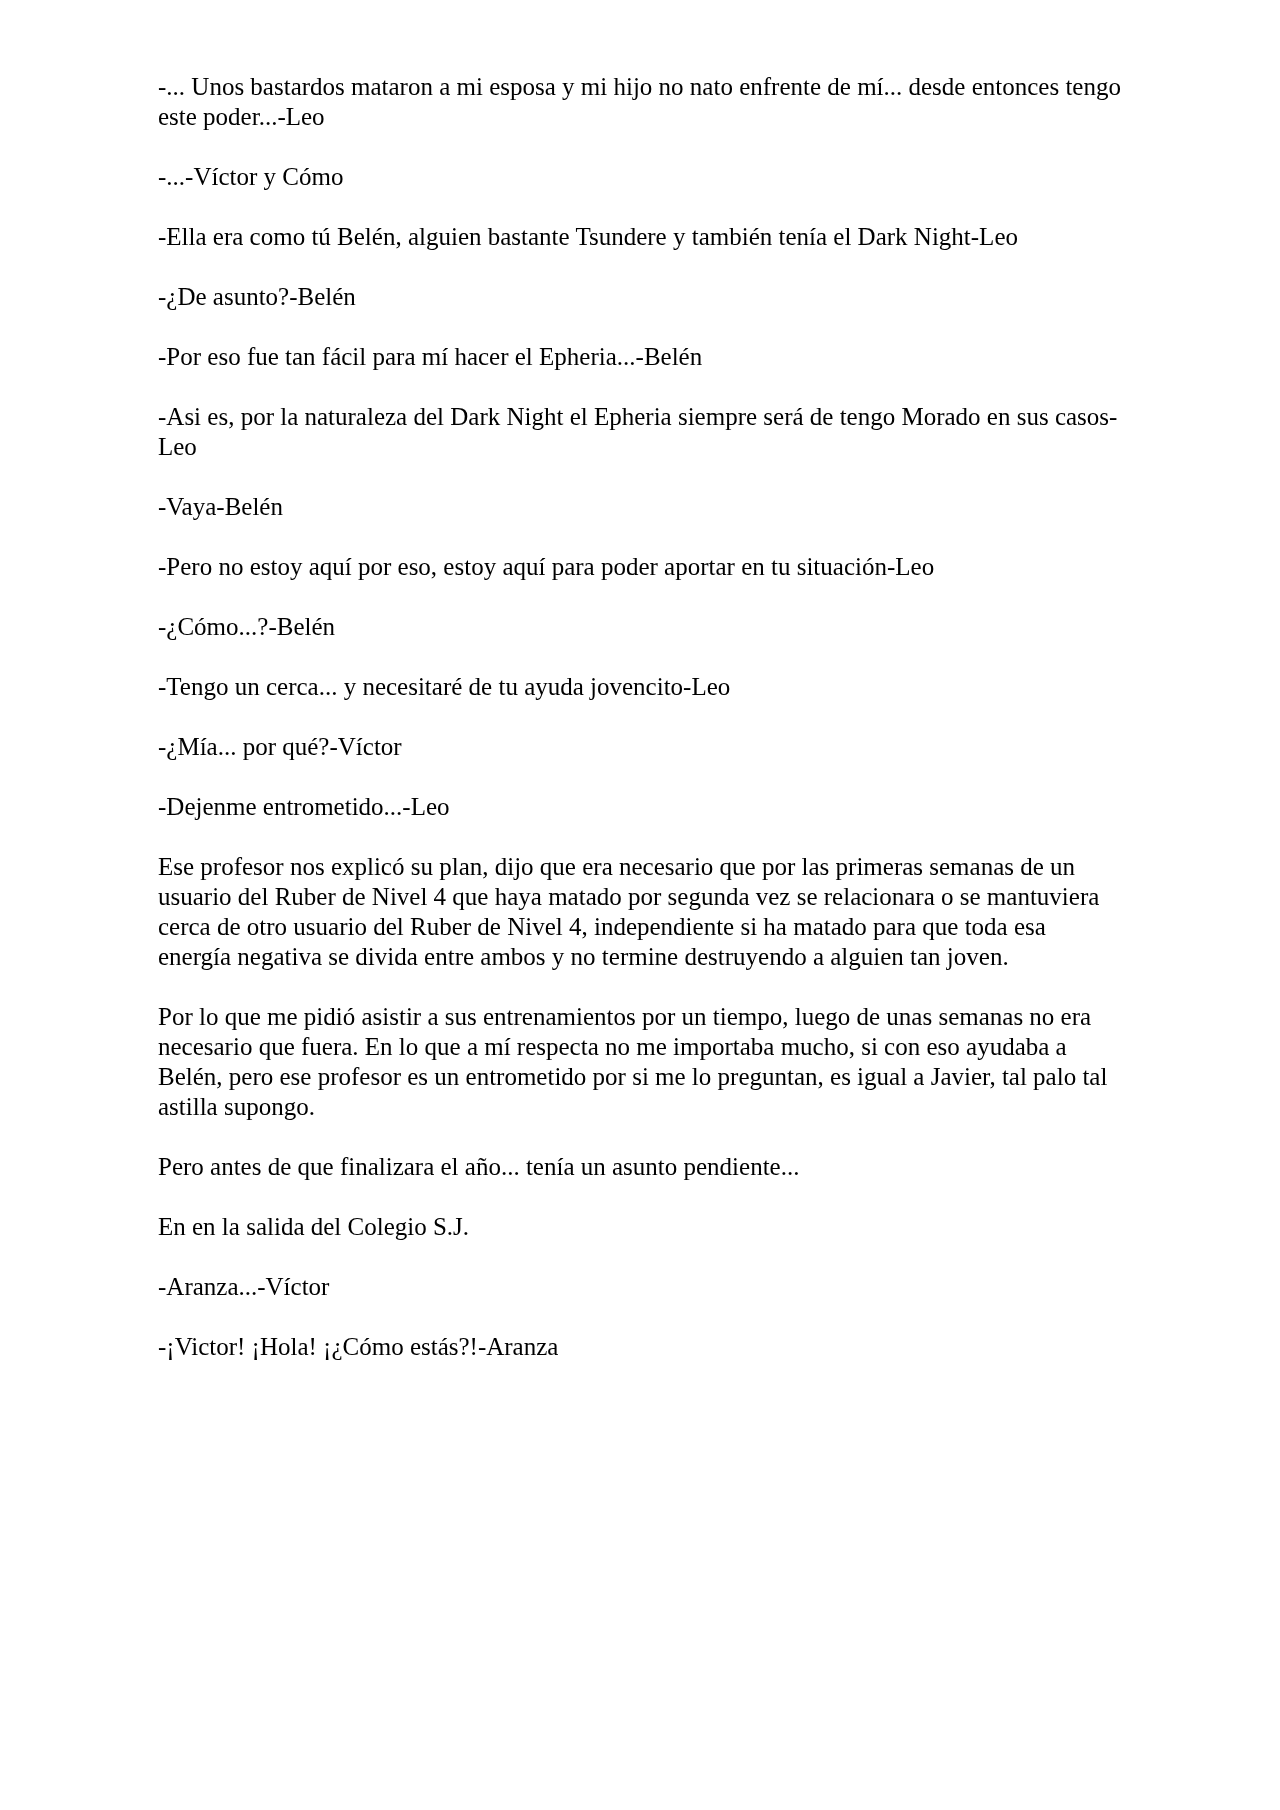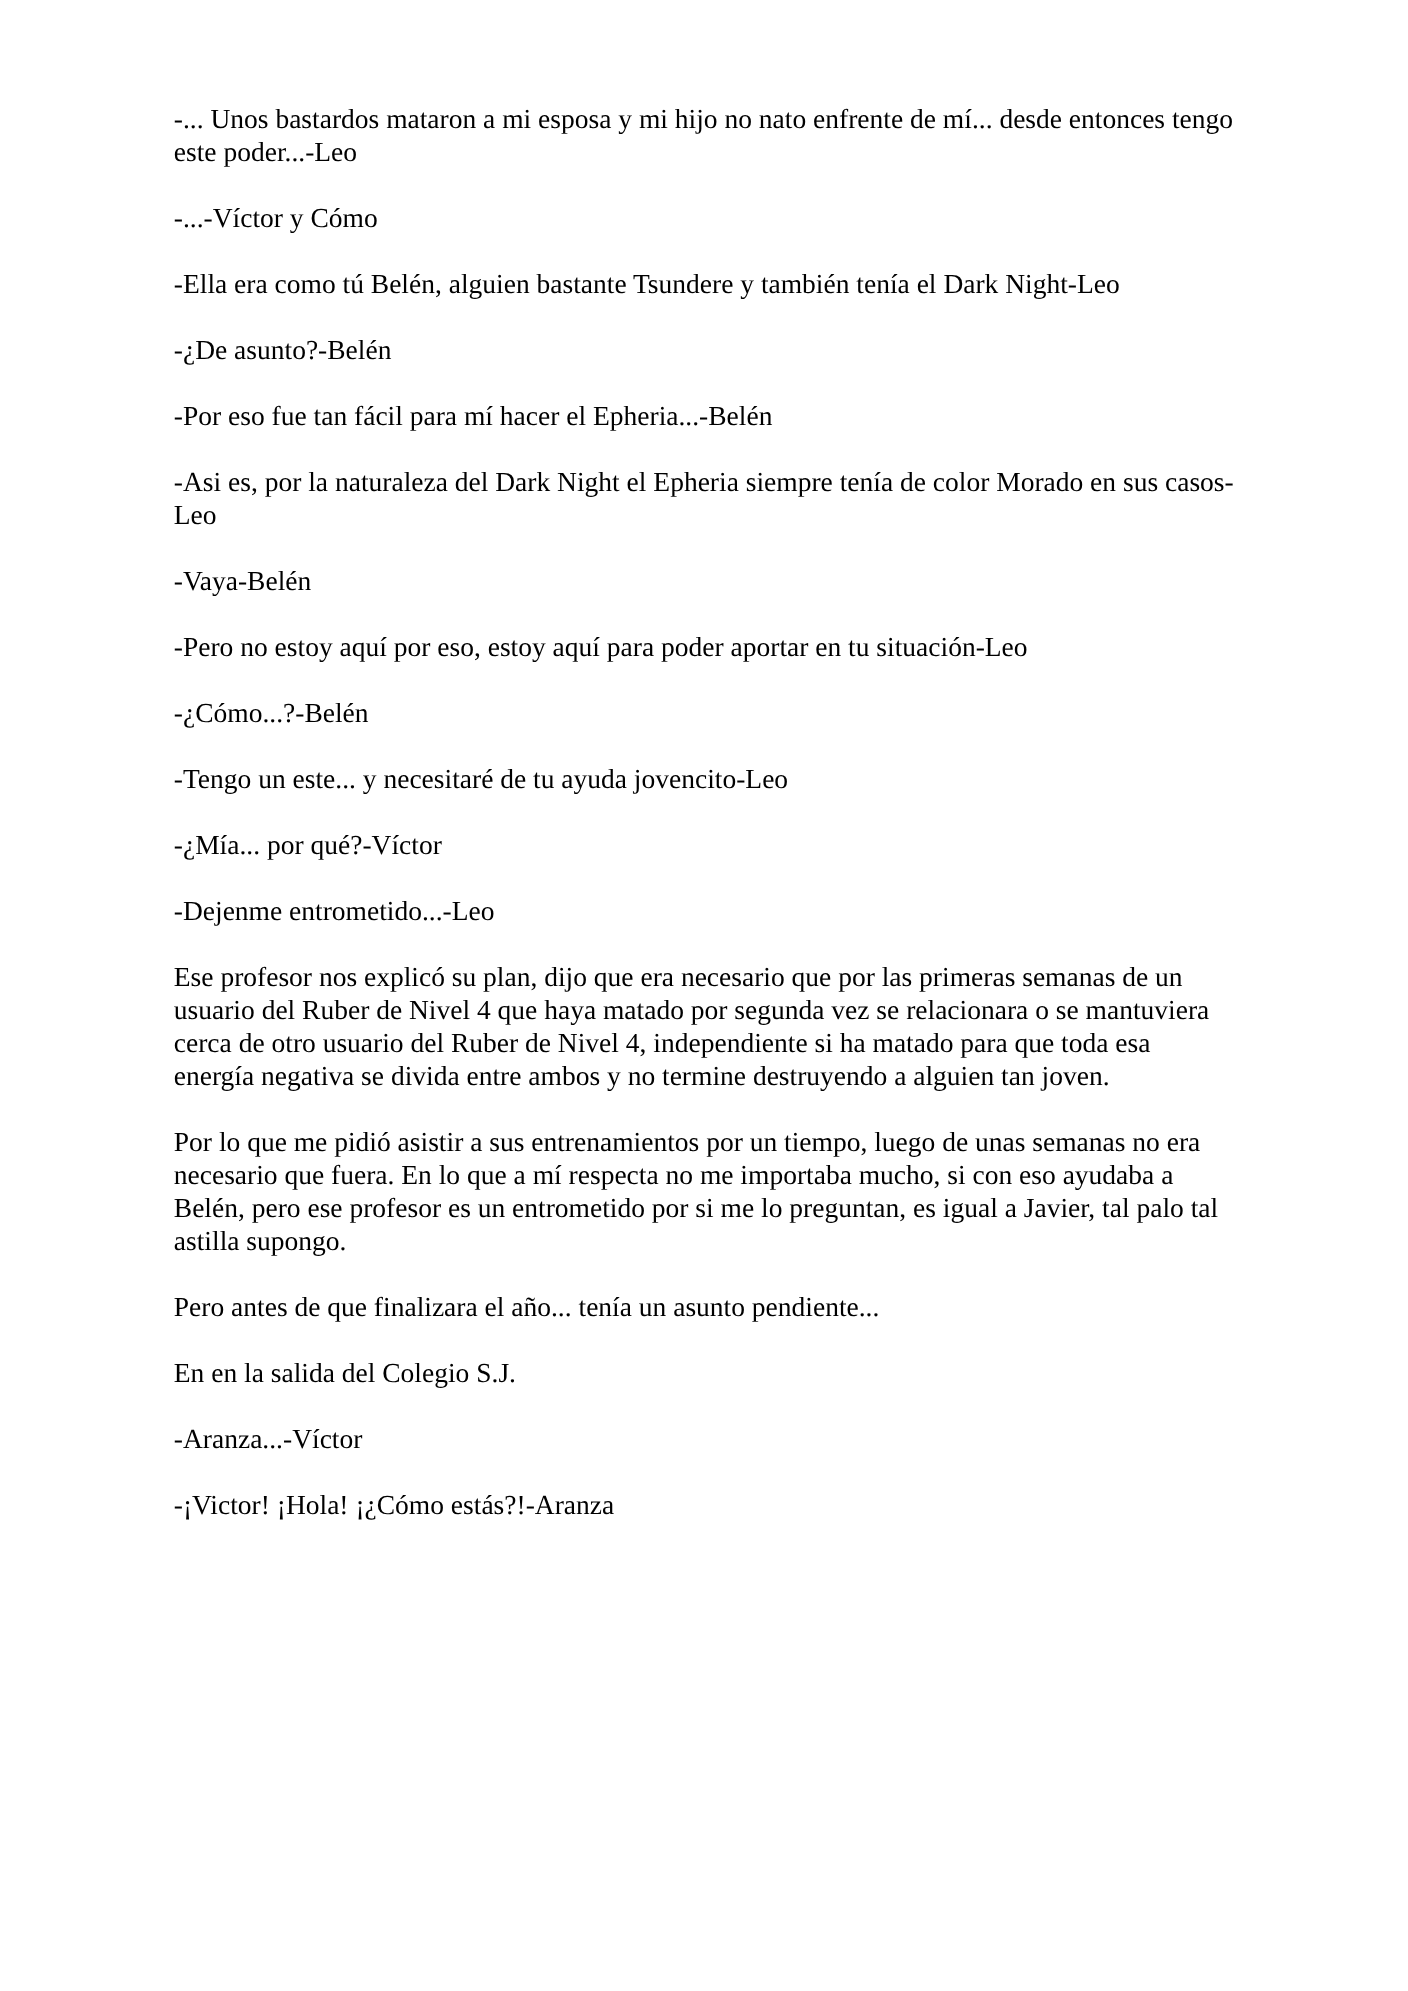--- a/index.html
+++ b/index.html
@@ -9,21 +9,21 @@
   }
   body {
     width: 1280px;
     height: 1810px;
     overflow: hidden;
   }
   .page {
     box-sizing: border-box;
     width: 1280px;
     height: 1810px;
-    padding: 94px 155px 0 158px;
+    padding: 72px 155px 0 158px;
     background: #ffffff;
     color: #000000;
     font-family: "Liberation Serif", "DejaVu Serif", serif;
     font-size: 25px;
     line-height: 30px;
     text-align: left;
   }
   .para {
     margin: 0 0 30px 0;
     max-width: 967px;
@@ -32,25 +32,25 @@
 </style>
 </head>
 <body>
 
 <div class="page">
   <p class="para">-... Unos bastardos mataron a mi esposa y mi hijo no nato enfrente de mí... desde entonces tengo este poder...-Leo</p>
   <p class="para">-...-Víctor y Cómo</p>
   <p class="para">-Ella era como tú Belén, alguien bastante Tsundere y también tenía el Dark Night-Leo</p>
   <p class="para">-¿De asunto?-Belén</p>
   <p class="para">-Por eso fue tan fácil para mí hacer el Epheria...-Belén</p>
-  <p class="para">-Asi es, por la naturaleza del Dark Night el Epheria siempre tenía de color Morado en sus casos-Leo</p>
+  <p class="para">-Asi es, por la naturaleza del Dark Night el Epheria siempre será de tengo Morado en sus casos-Leo</p>
   <p class="para">-Vaya-Belén</p>
   <p class="para">-Pero no estoy aquí por eso, estoy aquí para poder aportar en tu situación-Leo</p>
   <p class="para">-¿Cómo...?-Belén</p>
-  <p class="para">-Tengo un este... y necesitaré de tu ayuda jovencito-Leo</p>
+  <p class="para">-Tengo un cerca... y necesitaré de tu ayuda jovencito-Leo</p>
   <p class="para">-¿Mía... por qué?-Víctor</p>
   <p class="para">-Dejenme entrometido...-Leo</p>
   <p class="para">Ese profesor nos explicó su plan, dijo que era necesario que por las primeras semanas de un usuario del Ruber de Nivel 4 que haya matado por segunda vez se relacionara o se mantuviera cerca de otro usuario del Ruber de Nivel 4, independiente si ha matado para que toda esa energía negativa se divida entre ambos y no termine destruyendo a alguien tan joven.</p>
   <p class="para">Por lo que me pidió asistir a sus entrenamientos por un tiempo, luego de unas semanas no era necesario que fuera. En lo que a mí respecta no me importaba mucho, si con eso ayudaba a Belén, pero ese profesor es un entrometido por si me lo preguntan, es igual a Javier, tal palo tal astilla supongo.</p>
   <p class="para">Pero antes de que finalizara el año... tenía un asunto pendiente...</p>
   <p class="para">En en la salida del Colegio S.J.</p>
   <p class="para">-Aranza...-Víctor</p>
   <p class="para">-¡Victor! ¡Hola! ¡¿Cómo estás?!-Aranza</p>
 </div>
 

